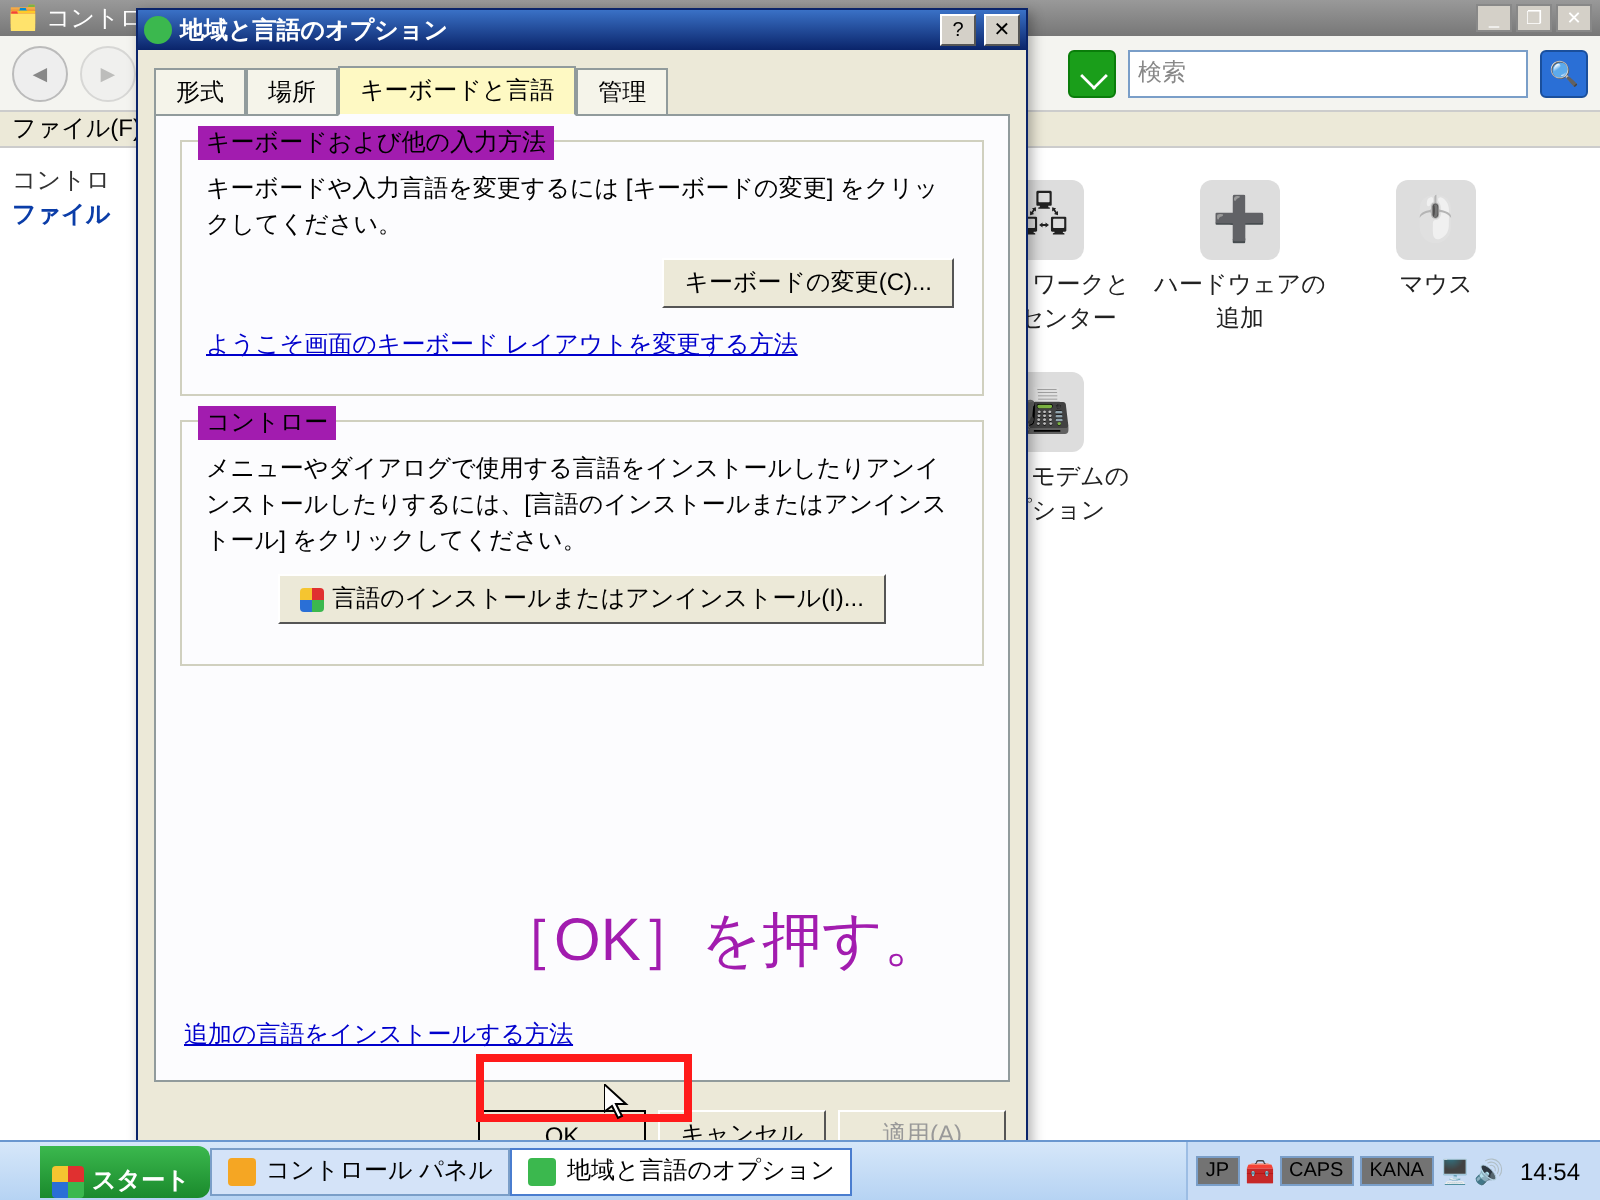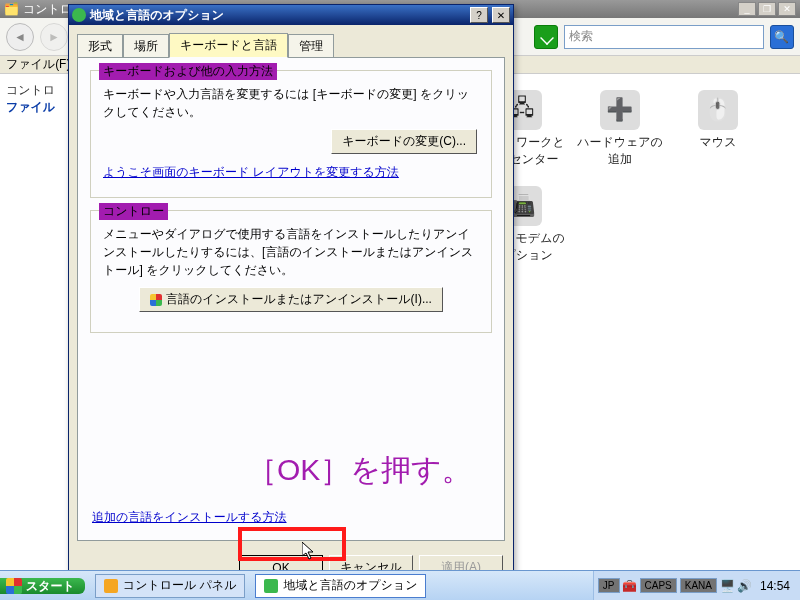--- a/index.html
+++ b/index.html
@@ -55,23 +55,23 @@
 .dlg-buttons { display: flex; justify-content: flex-end; gap: 6px; padding: 6px 10px 10px 10px; }
 .dlg-buttons .winbutton { min-width: 84px; justify-content: center; }
 .dlg-buttons .disabled { color: #999; }
 
 
 .annot-text { position: absolute; left: 247px; top: 450px; color: #a21caf; font-size: 30px; font-weight: normal; z-index: 50; }
 .annot-box { position: absolute; border: 4px solid #ff1a1a; z-index: 49; }
 
 
 .taskbar { position: absolute; left: 0; bottom: 0; width: 800px; height: 30px; background: linear-gradient(#d6e7f9, #b6d3f3); border-top: 1px solid #6a97cf; display: flex; align-items: center; }
-.start { height: 16px; padding: 0 10px 0 6px; background: linear-gradient(#3bb84e, #1a8a2c); color: #fff; font-weight: bold; border-radius: 0 6px 6px 0; display: flex; align-items: flex-start; gap: 4px; }
+.start { height: 26px; padding: 0 10px 0 6px; background: linear-gradient(#3bb84e, #1a8a2c); color: #fff; font-weight: bold; border-radius: 0 6px 6px 0; display: flex; align-items: flex-end; gap: 4px; margin-left: 20px; }
 .start .flag { width: 16px; height: 16px; background: conic-gradient(#e03030 0 25%, #3bb84e 25% 50%, #2a6fd6 50% 75%, #f5c530 75% 100%); border-radius: 2px; }
-.taskbtn { height: 24px; margin-left: 10px; background: #d4e3f8; border: 1px solid #7a9ec8; padding: 0 8px; display: flex; align-items: center; gap: 5px; min-width: 150px; }
+.taskbtn { height: 24px; margin-left: 0; background: #d4e3f8; border: 1px solid #7a9ec8; padding: 0 8px; display: flex; align-items: center; gap: 5px; min-width: 150px; }
 .taskbtn.active { background: #fff; border-color: #4a7dcf; }
 .taskbtn .ticon { width: 14px; height: 14px; border-radius: 2px; }
 .tray { margin-left: auto; display: flex; align-items: center; gap: 3px; padding: 0 4px; height: 100%; background: #c8dcf5; border-left: 1px solid #9cbde4; }
 .tray .ind { padding: 1px 4px; border: 1px solid #7a9ec8; background: #737373; font-size: 10px; }
 .tray .ticon2 { width: 14px; height: 14px; }
 .clock { padding: 0 6px; }
 
 .cursor { position: absolute; width: 0; height: 0; z-index: 60; }
 .cursor svg { position: absolute; left: -2px; top: -2px; }
 </style>

